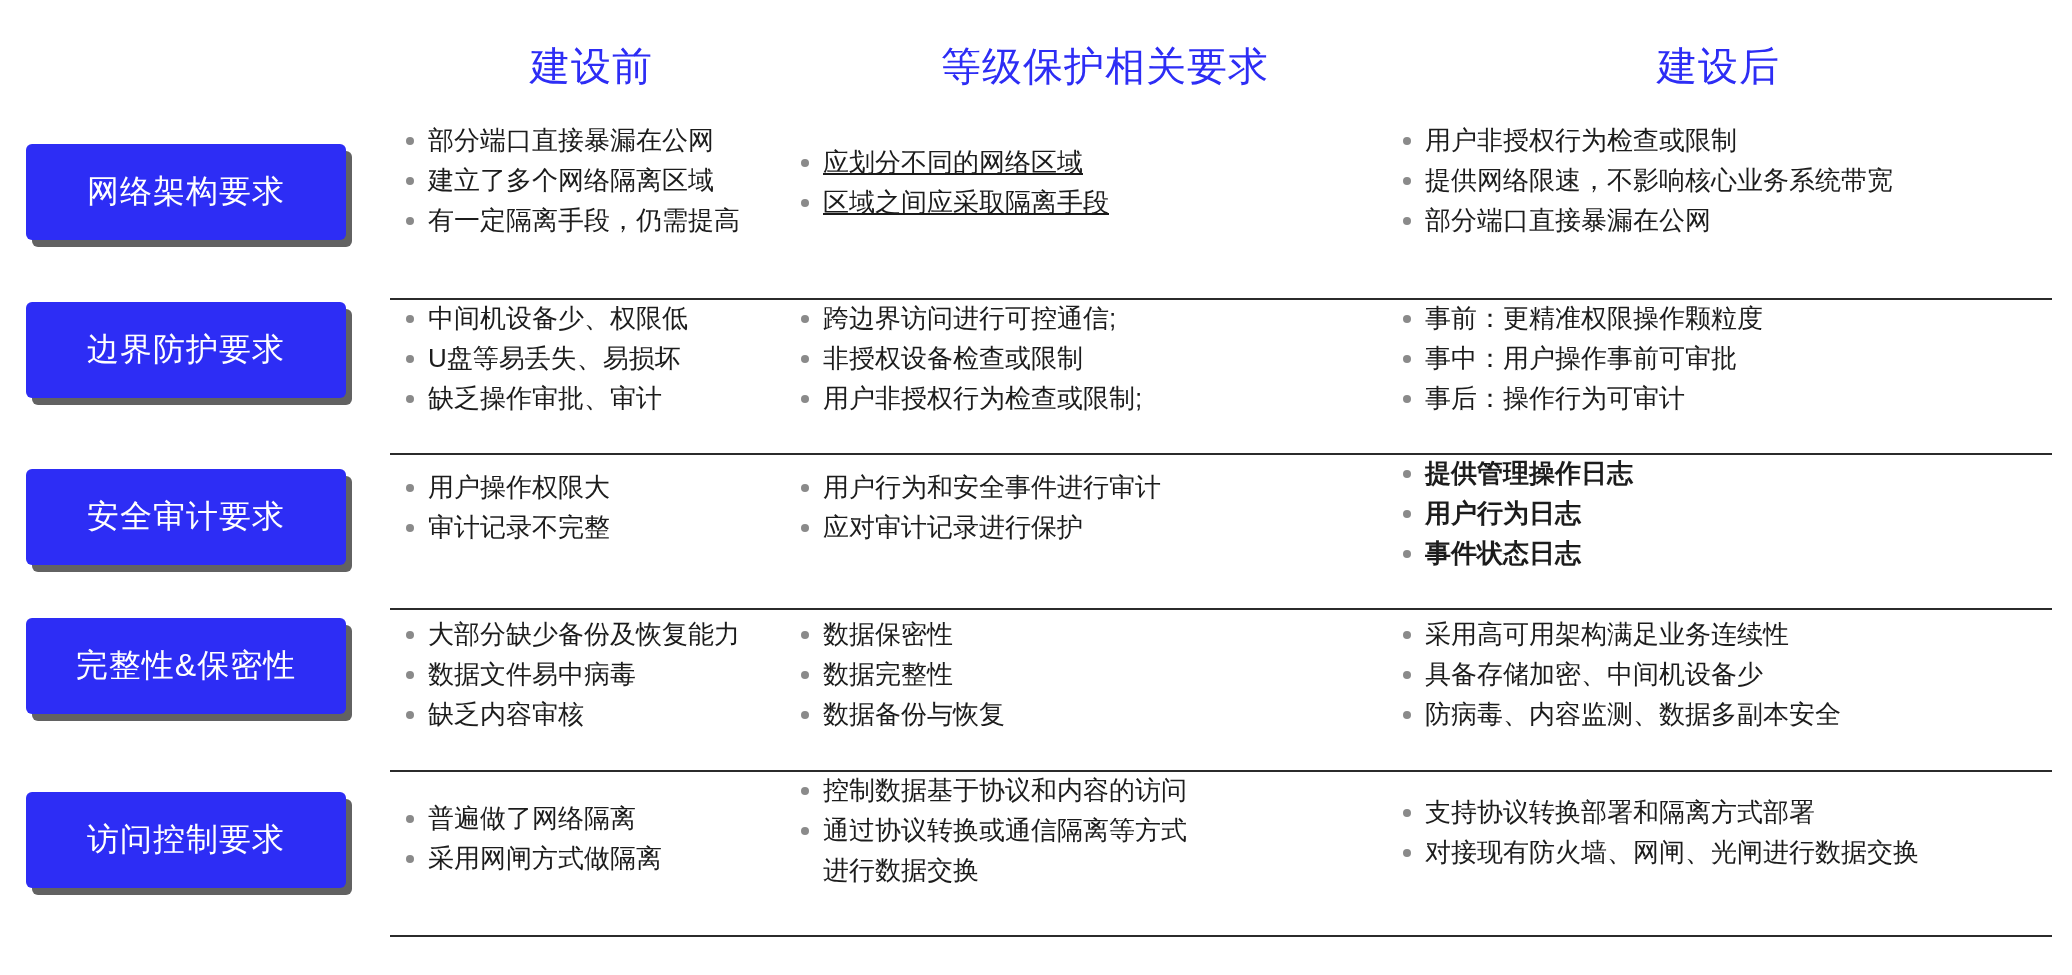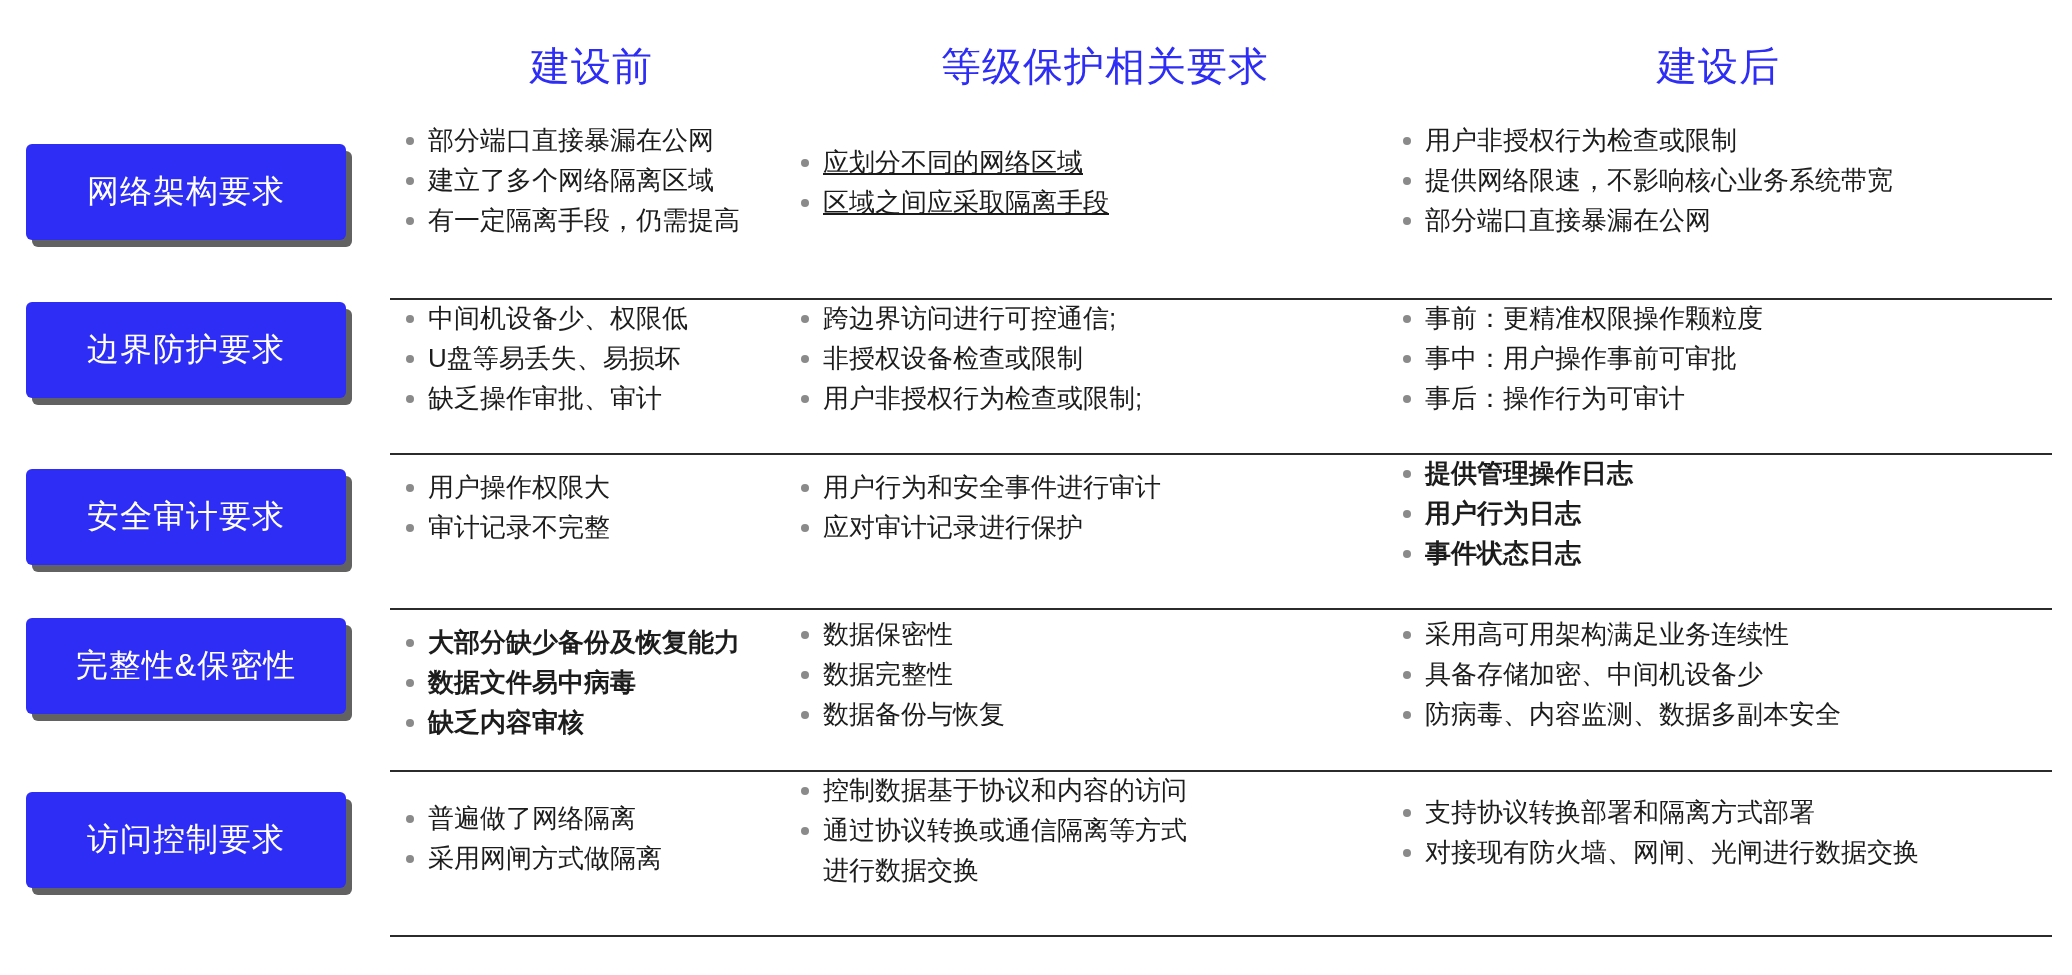--- a/index.html
+++ b/index.html
@@ -147,21 +147,21 @@
   .row-r0 .col-c ul { margin-top: -20px; }
 
   .row-r1 .col-a ul { margin-top: -2px; }
   .row-r1 .col-b ul { margin-top: -2px; }
   .row-r1 .col-c ul { margin-top: -2px; }
 
   .row-r2 .col-a ul { margin-top: 12px; }
   .row-r2 .col-b ul { margin-top: 12px; }
   .row-r2 .col-c ul { margin-top: -2px; font-weight: bold; }
 
-  .row-r3 .col-a ul { margin-top: 12px; font-weight: bold; }
+  .row-r3 .col-a ul { margin-top: 4px; }
   .row-r3 .col-b ul { margin-top: 4px; }
   .row-r3 .col-c ul { margin-top: 4px; }
 
   .row-r4 .col-a ul { margin-top: 26px; }
   .row-r4 .col-b ul { margin-top: -2px; }
   .row-r4 .col-c ul { margin-top: 20px; }
 </style>
 </head>
 <body>
 

